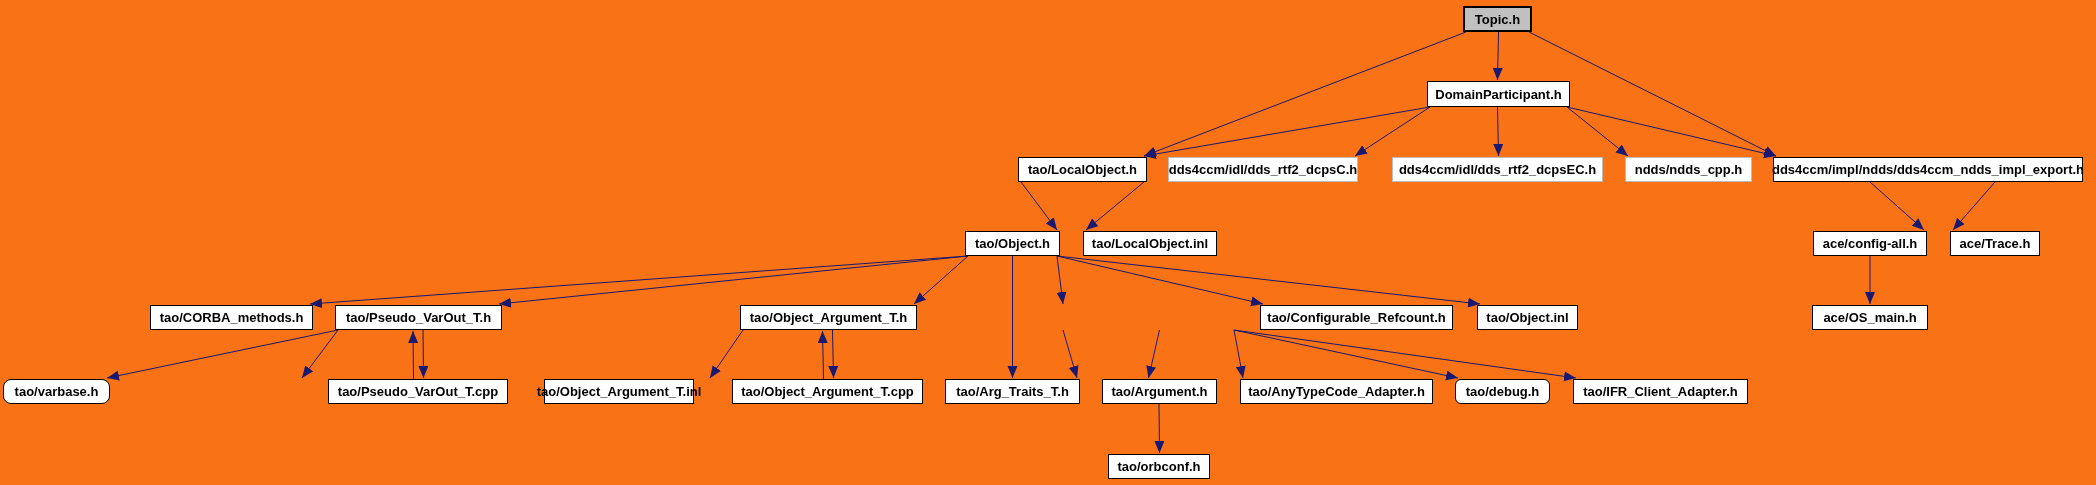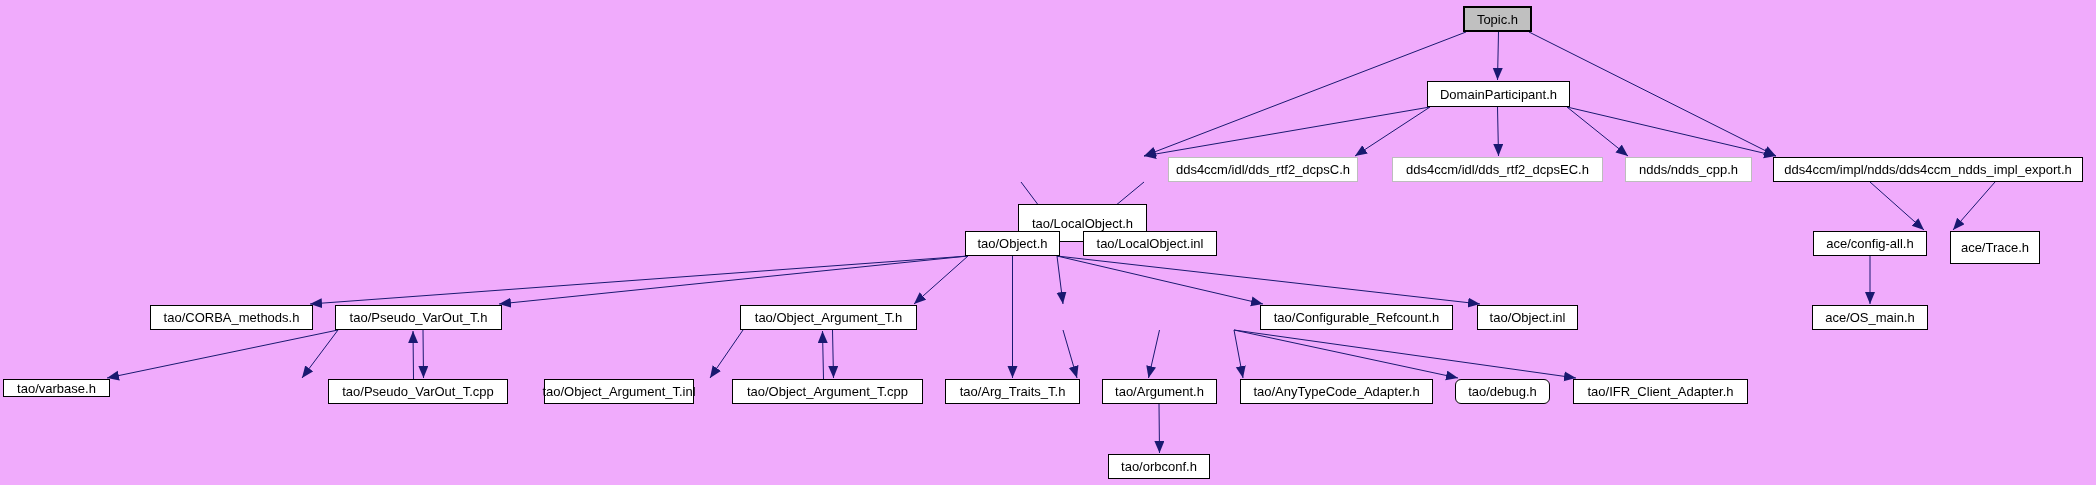--- a/index.html
+++ b/index.html
@@ -4,22 +4,23 @@
 <style>
   html, body {
     margin: 0;
     padding: 0;
     background: #ffffff;
   }
   #canvas {
     position: relative;
     width: 2096px;
     height: 485px;
-    background: #f0abfc;
+    background: #f97316;
     overflow: hidden;
+    font-weight: bold;
   }
   #edges {
     position: absolute;
     left: 0;
     top: 0;
   }
   .node {
     position: absolute;
     box-sizing: border-box;
     border: 1px solid #000000;
@@ -81,36 +82,36 @@
       <line x1="1234" y1="330" x2="1458" y2="378" stroke="#191970" stroke-width="1" marker-end="url(#arrow)"></line>
       <line x1="1234" y1="330" x2="1576" y2="378" stroke="#191970" stroke-width="1" marker-end="url(#arrow)"></line>
       <line x1="1159" y1="404" x2="1159.5" y2="453" stroke="#191970" stroke-width="1" marker-end="url(#arrow)"></line>
       <line x1="1870" y1="182" x2="1924" y2="230" stroke="#191970" stroke-width="1" marker-end="url(#arrow)"></line>
       <line x1="1995" y1="182" x2="1953" y2="230" stroke="#191970" stroke-width="1" marker-end="url(#arrow)"></line>
       <line x1="1870" y1="256" x2="1870" y2="304" stroke="#191970" stroke-width="1" marker-end="url(#arrow)"></line>
     </svg>
 
 <div class="node current" style="left: 1463px; top: 6px; width: 69px; height: 26px;">Topic.h</div>
     <div class="node link" style="left: 1427px; top: 81px; width: 143px; height: 26px;">DomainParticipant.h</div>
-    <div class="node link" style="left: 1018px; top: 157px; width: 129px; height: 38px; margin-top: 47px;">tao/LocalObject.h</div>
+    <div class="node link" style="left: 1018px; top: 157px; width: 129px; height: 25px;">tao/LocalObject.h</div>
     <div class="node plain" style="left: 1168px; top: 157px; width: 190px; height: 25px;">dds4ccm/idl/dds_rtf2_dcpsC.h</div>
     <div class="node plain" style="left: 1392px; top: 157px; width: 211px; height: 25px;">dds4ccm/idl/dds_rtf2_dcpsEC.h</div>
     <div class="node plain" style="left: 1625px; top: 157px; width: 127px; height: 25px;">ndds/ndds_cpp.h</div>
     <div class="node link" style="left: 1773px; top: 157px; width: 310px; height: 25px;">dds4ccm/impl/ndds/dds4ccm_ndds_impl_export.h</div>
     <div class="node link" style="left: 965px; top: 231px; width: 95px; height: 25px;">tao/Object.h</div>
     <div class="node link" style="left: 1083px; top: 231px; width: 134px; height: 25px;">tao/LocalObject.inl</div>
     <div class="node link" style="left: 1813px; top: 231px; width: 114px; height: 25px;">ace/config-all.h</div>
-    <div class="node link" style="left: 1950px; top: 231px; width: 90px; height: 33px;">ace/Trace.h</div>
+    <div class="node link" style="left: 1950px; top: 231px; width: 90px; height: 25px;">ace/Trace.h</div>
     <div class="node link" style="left: 150px; top: 305px; width: 163px; height: 25px;">tao/CORBA_methods.h</div>
     <div class="node link" style="left: 335px; top: 305px; width: 167px; height: 25px;">tao/Pseudo_VarOut_T.h</div>
     <div class="node link" style="left: 740px; top: 305px; width: 177px; height: 25px;">tao/Object_Argument_T.h</div>
     <div class="node link" style="left: 1260px; top: 305px; width: 193px; height: 25px;">tao/Configurable_Refcount.h</div>
     <div class="node link" style="left: 1477px; top: 305px; width: 101px; height: 25px;">tao/Object.inl</div>
     <div class="node link" style="left: 1812px; top: 305px; width: 116px; height: 25px;">ace/OS_main.h</div>
-    <div class="node link" style="left: 3px; top: 379px; width: 107px; height: 18px;">tao/varbase.h</div>
+    <div class="node link" style="left: 3px; top: 379px; width: 107px; height: 25px; border-radius: 8px;">tao/varbase.h</div>
     <div class="node link" style="left: 328px; top: 379px; width: 180px; height: 25px;">tao/Pseudo_VarOut_T.cpp</div>
     <div class="node link" style="left: 544px; top: 379px; width: 150px; height: 25px;">tao/Object_Argument_T.inl</div>
     <div class="node link" style="left: 732px; top: 379px; width: 191px; height: 25px;">tao/Object_Argument_T.cpp</div>
     <div class="node link" style="left: 945px; top: 379px; width: 135px; height: 25px;">tao/Arg_Traits_T.h</div>
     <div class="node link" style="left: 1102px; top: 379px; width: 115px; height: 25px;">tao/Argument.h</div>
     <div class="node link" style="left: 1240px; top: 379px; width: 193px; height: 25px;">tao/AnyTypeCode_Adapter.h</div>
     <div class="node link" style="left: 1455px; top: 379px; width: 95px; height: 25px; border-radius: 6px;">tao/debug.h</div>
     <div class="node link" style="left: 1573px; top: 379px; width: 175px; height: 25px;">tao/IFR_Client_Adapter.h</div>
     <div class="node link" style="left: 1108px; top: 454px; width: 102px; height: 25px;">tao/orbconf.h</div>
   </div>

